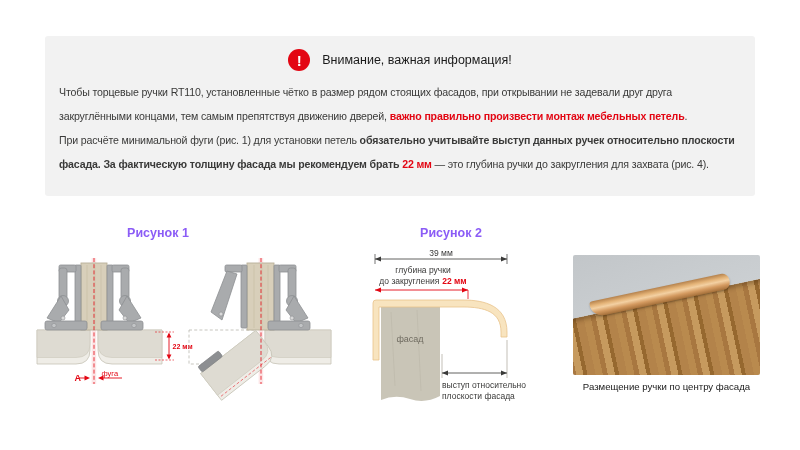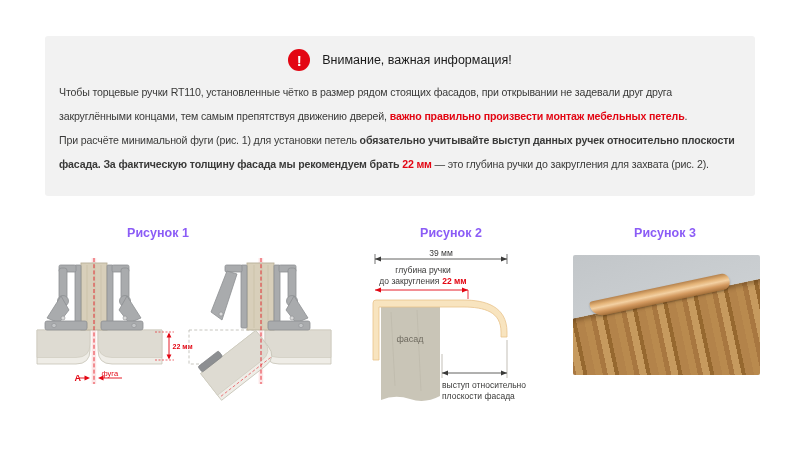--- a/index.html
+++ b/index.html
@@ -44,27 +44,26 @@
 
 <div class="page">
 
   <div class="infobox">
     <div class="infobox-header">
       <div class="warn-icon">!</div>
       <div class="infobox-title">Внимание, важная информация!</div>
     </div>
     <div class="paras">
         <div class="para"><span>Чтобы торцевые ручки RT110, установленные чётко в размер рядом стоящих фасадов, при открывании не задевали друг друга закруглёнными концами, тем самым препятствуя движению дверей, </span><span class="b r">важно правильно произвести монтаж мебельных петель</span><span>.</span></div>
-        <div class="para"><span>При расчёте минимальной фуги (рис. 1) для установки петель </span><span class="b">обязательно учитывайте выступ данных ручек относительно плоскости фасада. За фактическую толщину фасада мы рекомендуем брать </span><span class="b r">22 мм</span><span> — это глубина ручки до закругления для захвата (рис. 2).</span></div>
+        <div class="para"><span>При расчёте минимальной фуги (рис. 1) для установки петель </span><span class="b">обязательно учитывайте выступ данных ручек относительно плоскости фасада. За фактическую толщину фасада мы рекомендуем брать </span><span class="b r">22 мм</span><span> — это глубина ручки до закругления для захвата (рис. 4).</span></div>
       </div>
   </div>
 
   <div class="fig-caption" id="cap1">Рисунок 1</div>
   <div class="fig-caption" id="cap2">Рисунок 2</div>
-  <div class="fig-caption" id="cap3">Рисунок 3</div>
 
   <svg id="fig1svg" class="figsvg" width="300" height="178" viewBox="0 0 300 178">
 
     <g>
 
       <rect x="56.6" y="14" width="4.6" height="126" fill="#e30613" opacity="0.10"></rect>
 
       <path d="M2,86 L55,86 L55,106 Q55,120 41,120 L2,120 Z" fill="#efede7" stroke="#c6c3b6" stroke-width="0.8"></path>
       <path d="M2,86 L55,86 L55,100 Q55,113.5 41,113.5 L2,113.5 Z" fill="#dedbd2" stroke="#cbc8bb" stroke-width="0.6"></path>
       <path d="M127,86 L63,86 L63,106 Q63,120 77,120 L127,120 Z" fill="#efede7" stroke="#c6c3b6" stroke-width="0.8"></path>
@@ -171,15 +170,16 @@
     <polygon points="136,124.6 136,129.4 142,127" fill="#3a3a39"></polygon>
     <text x="77" y="142" font-size="8.5" fill="#3a3a39">выступ относительно</text>
     <text x="77" y="153" font-size="8.5" fill="#3a3a39">плоскости фасада</text>
   </svg>
 
   <div class="photo">
     <div class="wood"></div>
     <div class="handle3"></div>
   </div>
   <div class="photo-caption">
+    <div>Размещение ручки по центру фасада</div>
   </div>
 
 </div>
 
 </body></html>

